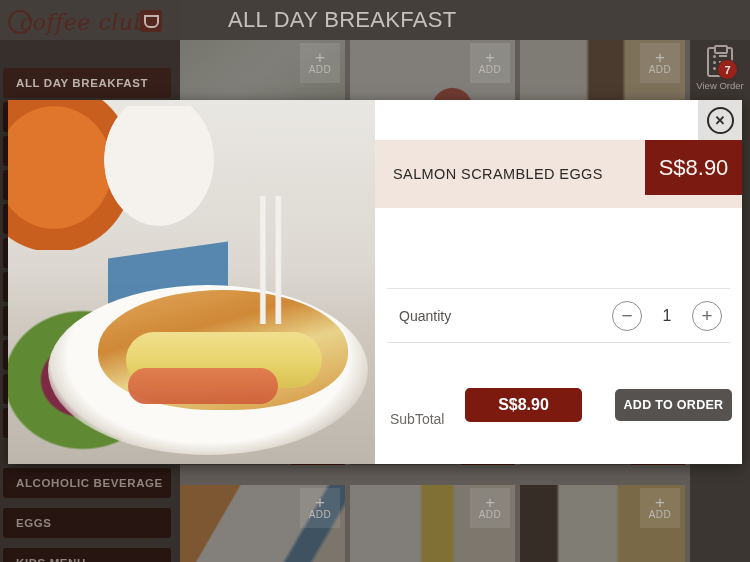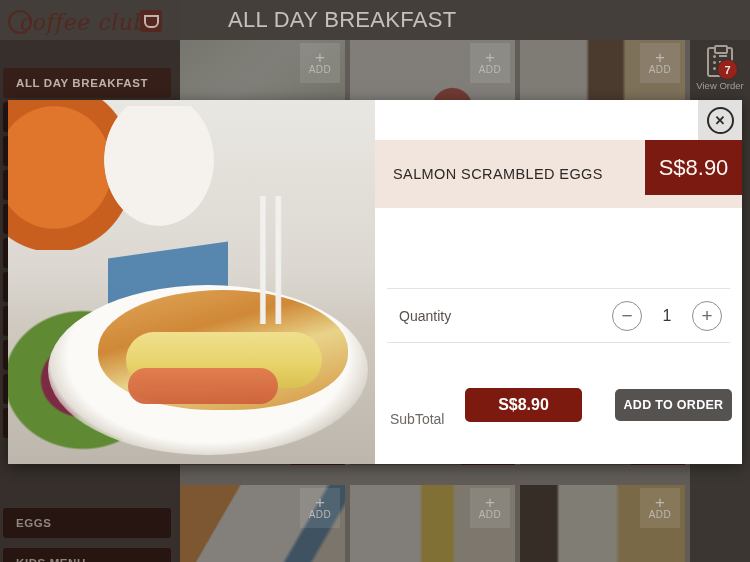--- a/index.html
+++ b/index.html
@@ -209,20 +209,23 @@
         <span></span>
       </div>
     <div class="side-item" style="top:300px">
         <span></span>
       </div>
     <div class="side-item" style="top:334px">
         <span></span>
       </div>
     <div class="side-item" style="top:368px">
         <span></span>
+      </div>
+    <div class="side-item" style="top:428px">
+        <span>ALCOHOLIC BEVERAGE</span>
       </div>
     <div class="side-item" style="top:468px">
         <span>EGGS</span>
       </div>
     <div class="side-item" style="top:508px">
         <span>KIDS MENU</span>
       </div>
   </div>
 
   <div class="rail">

